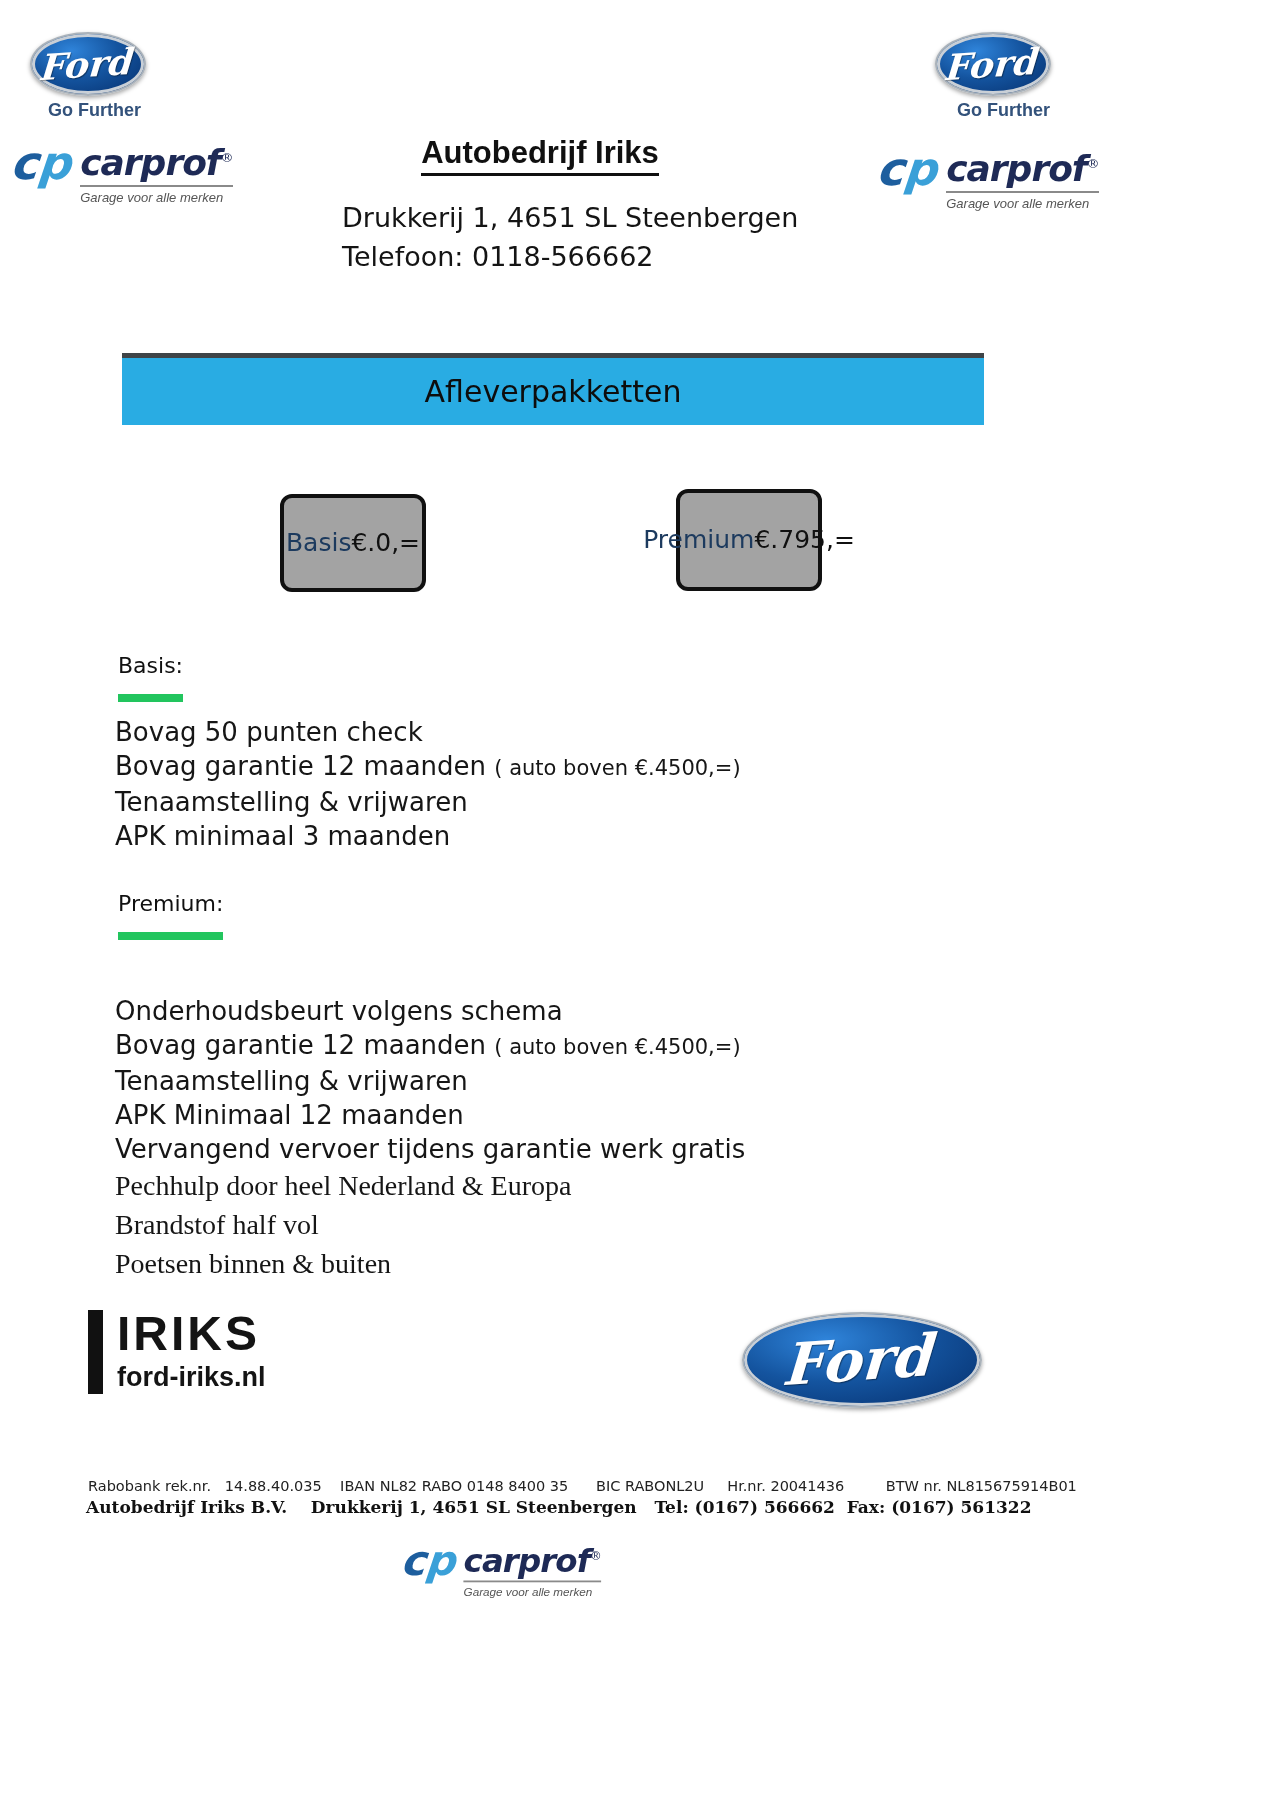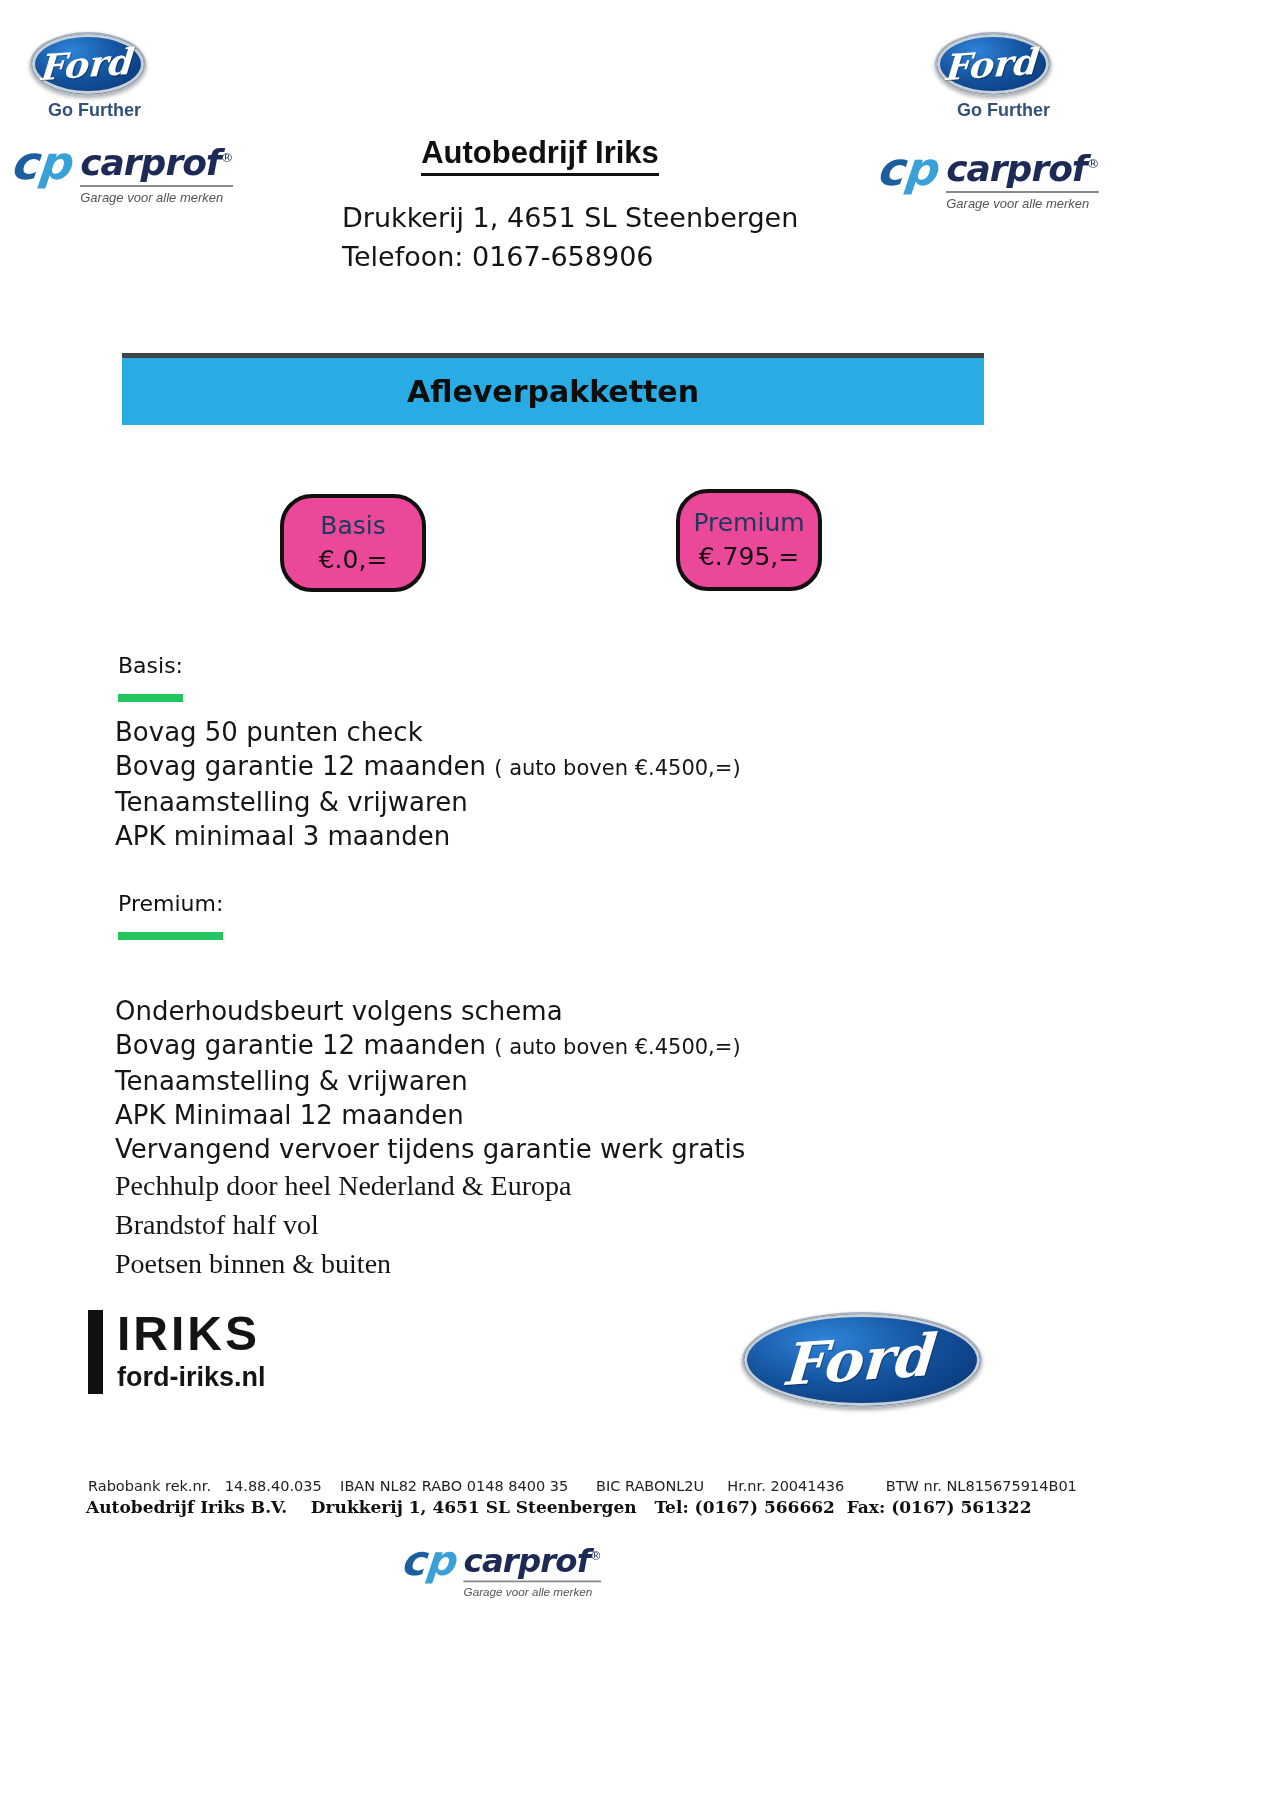--- a/index.html
+++ b/index.html
@@ -57,26 +57,26 @@
     font-family:"Liberation Sans", sans-serif;
   }
   .address-block { position:absolute; left:342px; top:198px; font-size:27px; color:#141414; line-height:39px; }
 
   
   .banner {
     position:absolute; left:122px; top:353px; width:862px; height:72px;
     background:#29ace3; border-top:5px solid #3f4447;
     display:flex; align-items:center; justify-content:center;
   }
-  .banner-label { font-size:30px; font-weight:bold; color:#0d0d0d; }
+  .banner-label { font-size:30px; font-weight:normal; color:#0d0d0d; }
 
   
   .pkg {
-    position:absolute; background:#ec4899; border:4px solid #101010; border-radius:32px;
-    display:flex; flex-direction:column; align-items:center; justify-content:center;
+    position:absolute; background:#a3a3a3; border:4px solid #101010; border-radius:12px;
+    display:flex; flex-direction:row; align-items:center; justify-content:center;
   }
   .pkg-name  { font-size:25px; color:#1c3a5e; line-height:34px; }
   .pkg-price { font-size:25px; color:#101010; line-height:34px; }
   .pkg-basis   { left:280px; top:494px; width:146px; height:98px; }
   .pkg-premium { left:676px; top:489px; width:146px; height:102px; }
 
   
   .section-h {
     position:absolute; font-size:22px; color:#101010;
     border-bottom:8px solid #22c55e; padding-bottom:16px;
@@ -128,21 +128,21 @@
       <div class="cp-word"><span>carprof</span><span class="cp-reg">®</span></div>
       <div class="cp-tag">Garage voor alle merken</div>
     </div>
   </div>
 
   <div class="title-wrap">
     <span class="title">Autobedrijf Iriks</span>
   </div>
   <div class="address-block">
     <div>Drukkerij 1, 4651 SL Steenbergen</div>
-    <div>Telefoon: 0167-658906</div>
+    <div>Telefoon: 0118-566662</div>
   </div>
 
   <div class="ford-logo ford-sm" style="left:935px; top:32px;">
     <span class="ford-script">Ford</span>
   </div>
   <div class="go-further" style="left:957px; top:100px;">Go Further</div>
 
   <div class="carprof" style="left:880px; top:146px;">
     <div class="cp-icon"><span class="cp-c">c</span><span class="cp-p">p</span></div>
     <div class="cp-right">

